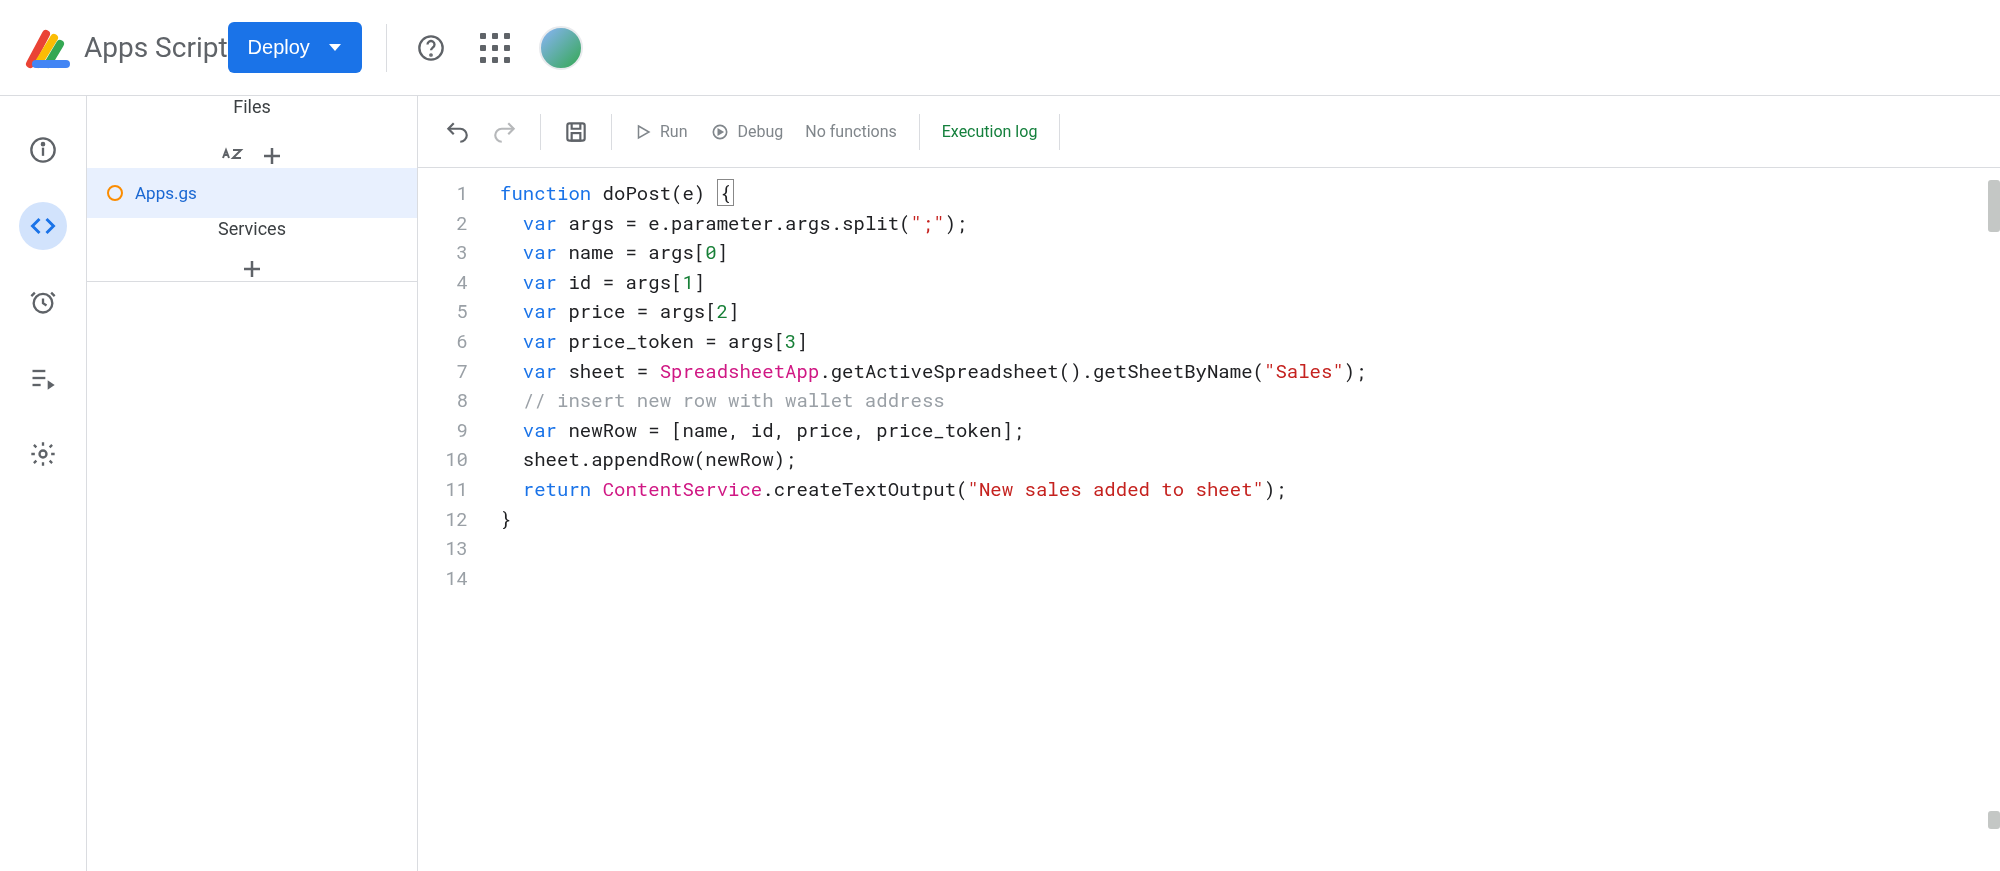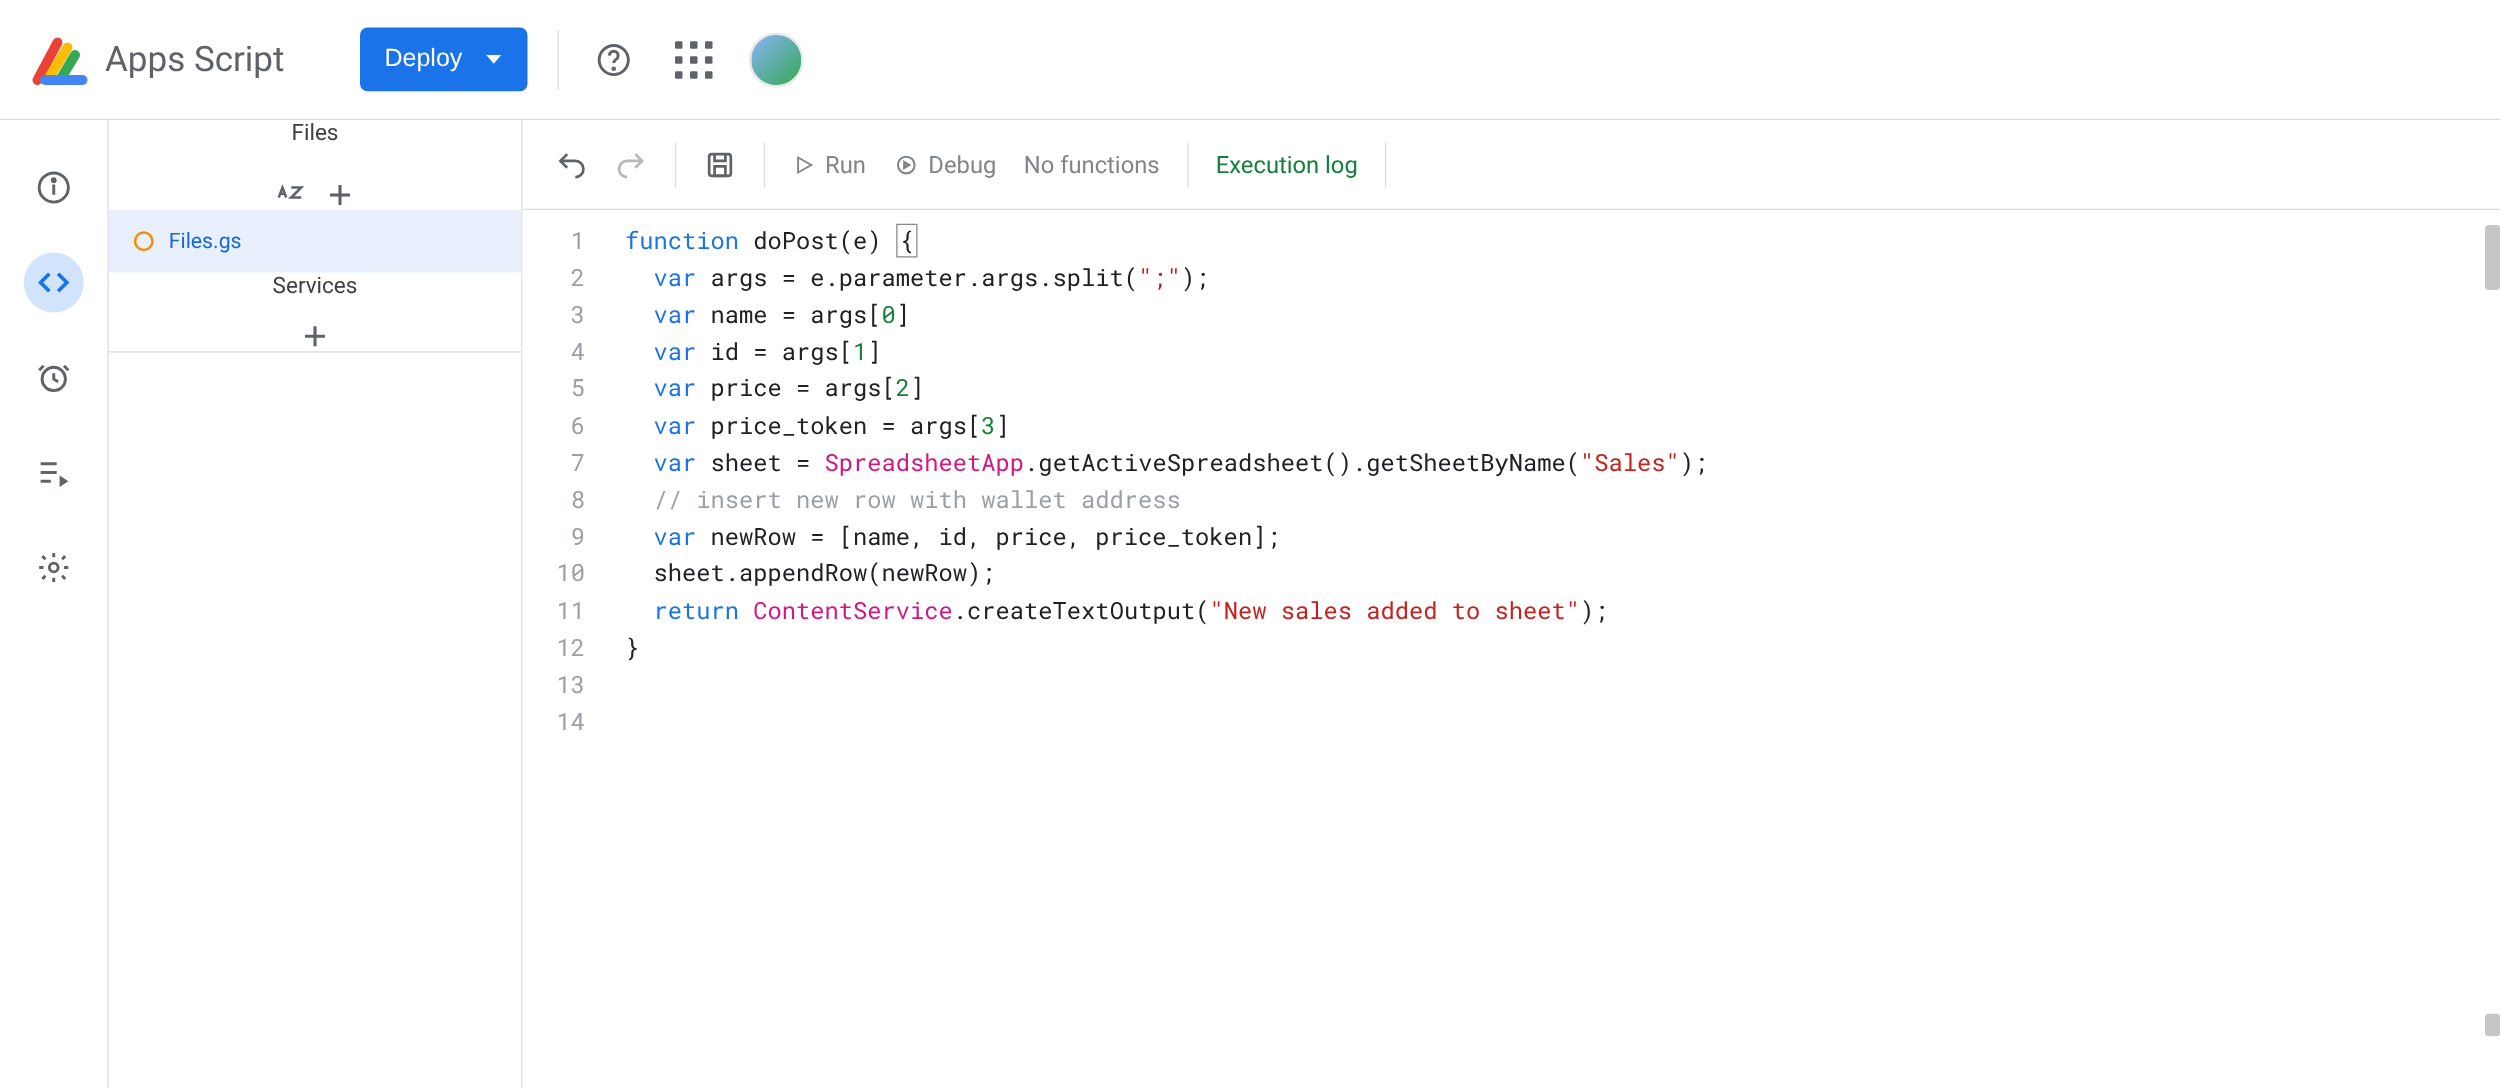--- a/index.html
+++ b/index.html
@@ -1,18 +1,18 @@
 <!DOCTYPE html>
 <html><head>
 <meta charset="utf-8">
 <style>
 * { box-sizing: border-box; margin: 0; padding: 0; }
 body { font-family: "Google Sans", Roboto, Arial, sans-serif; background: #fff; color: #202124; overflow: hidden; }
 .header { display: flex; align-items: center; height: 96px; padding: 0 24px; border-bottom: 1px solid #dadce0; }
-.logo-area { display: flex; align-items: center; gap: 12px; margin-right: 60px; }
+.logo-area { display: flex; align-items: center; gap: 12px; }
 .logo-svg { width: 48px; height: 48px; }
 .logo-text { font-size: 28px; color: #5f6368; font-weight: 400; }
 .project-title { font-size: 34px; color: #3c4043; font-weight: 400; flex: 1; }
 .header-actions { display: flex; align-items: center; gap: 24px; }
 .deploy-btn { background: #1a73e8; color: #fff; border: none; border-radius: 6px; padding: 14px 20px; font-size: 20px; font-weight: 500; display: flex; align-items: center; gap: 18px; cursor: pointer; }
 .deploy-btn svg { width: 14px; height: 10px; }
 .vdiv { width: 1px; height: 48px; background: #dadce0; }
 .icon-btn { background: none; border: none; cursor: pointer; color: #5f6368; display: flex; align-items: center; justify-content: center; width: 40px; height: 40px; }
 .icon-btn svg { width: 28px; height: 28px; }
 .apps-grid { display: grid; grid-template-columns: repeat(3, 6px); grid-template-rows: repeat(3, 6px); gap: 6px; }
@@ -27,21 +27,21 @@
 
 .sidebar { width: 332px; border-left: 1px solid #dadce0; border-right: 1px solid #dadce0; display: flex; flex-direction: column; }
 .side-row { display: flex; align-items: center; justify-content: space-between; height: 64px; padding: 0 20px; border-bottom: 1px solid #dadce0; font-size: 18px; color: #3c4043; flex-direction: column; }
 .side-row.first { border-bottom: none; height: 72px; }
 .side-row .actions { display: flex; gap: 16px; }
 .side-row .icon-sm { width: 24px; height: 24px; cursor: pointer; color: #5f6368; }
 .file-item { display: flex; align-items: center; gap: 12px; height: 50px; padding: 0 20px; background: #e8f0fe; color: #1967d2; font-size: 17px; cursor: pointer; }
 .file-dot { width: 16px; height: 16px; border: 2px solid #fb8c00; border-radius: 50%; }
 
 .editor-col { flex: 1; display: flex; flex-direction: column; }
-.toolbar { height: 72px; display: flex; align-items: center; padding: 0 26px; gap: 22px; color: #5f6368; font-size: 19px; border-bottom: 1px solid #dadce0; }
+.toolbar { height: 72px; display: flex; align-items: center; padding: 0 26px; gap: 22px; color: #5f6368; font-size: 16px; border-bottom: 1px solid #dadce0; }
 .toolbar .tb-icon { width: 26px; height: 26px; cursor: pointer; }
 .toolbar .sep { width: 1px; height: 36px; background: #dadce0; }
 .tb-action { display: flex; align-items: center; gap: 8px; color: #80868b; cursor: pointer; }
 .tb-action.active { color: #15803d; }
 
 .code-area { flex: 1; display: flex; background: #fff; font-family: "Roboto Mono", Consolas, monospace; font-size: 19px; overflow: auto; position: relative; }
 .gutter { width: 64px; text-align: right; padding: 10px 14px 0 0; color: #9aa0a6; user-select: none; line-height: 29.6px; }
 .code { flex: 1; padding: 10px 0 0 18px; white-space: pre; color: #202124; line-height: 29.6px; }
 .kw { color: #1a73e8; }
 .num { color: #188038; }
@@ -144,21 +144,21 @@
             <path d="M13 6 H21 L13 14 H21"></path>
           </svg>
         <svg class="icon-sm" viewBox="0 0 24 24" stroke="currentColor" stroke-width="2.5">
             <line x1="12" y1="4" x2="12" y2="20"></line>
             <line x1="4" y1="12" x2="20" y2="12"></line>
           </svg>
       </div>
     </div>
     <div class="file-item">
       <div class="file-dot"></div>
-      <span>Files.gs</span>
+      <span>Apps.gs</span>
     </div>
     <div class="side-row">
       <span>Services</span>
       <svg class="icon-sm" viewBox="0 0 24 24" stroke="currentColor" stroke-width="2.5">
           <line x1="12" y1="4" x2="12" y2="20"></line>
           <line x1="4" y1="12" x2="20" y2="12"></line>
         </svg>
     </div>
   </div>
 

